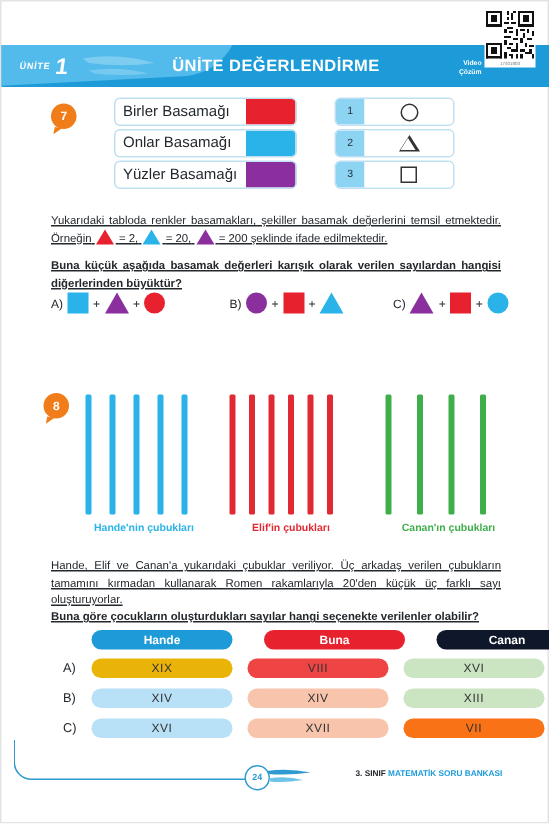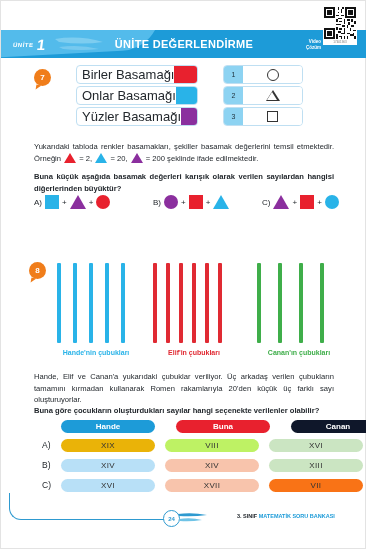--- a/index.html
+++ b/index.html
@@ -88,21 +88,21 @@
   }
 
   
   .q7-left{position:absolute;left:75px;top:64px;width:122px;}
   .tbl-row{
     display:flex;align-items:center;
     border:1px solid #bfdff2;border-radius:4px;
     margin-bottom:2px;height:17px;overflow:hidden;background:#fff;
   }
   .tbl-row .lbl{
-    flex:1;font-size:13px;color:#23282d;padding-left:5px;
+    flex:1;font-size:10px;color:#23282d;padding-left:5px;
     white-space:nowrap;
   }
   .tbl-row .swatch{width:33px;height:100%;}
 
   .q7-right{position:absolute;left:222px;top:64px;width:80px;}
   .tbl-row2{
     display:flex;align-items:stretch;
     border:1px solid #bfdff2;border-radius:4px;
     margin-bottom:2px;height:17px;overflow:hidden;background:#fff;
   }
@@ -118,20 +118,21 @@
   
   .sq-o{width:11px;height:11px;border:1.4px solid #333;box-sizing:border-box;}
   .ci-o{width:12px;height:12px;border:1.4px solid #333;border-radius:50%;box-sizing:border-box;}
   .tr-o{width:0;height:0;border-left:7px solid transparent;border-right:7px solid transparent;border-bottom:11px solid #333;position:relative;}
   .tr-o::after{content:"";position:absolute;left:-5.2px;top:1.9px;width:0;height:0;border-left:5.2px solid transparent;border-right:5.2px solid transparent;border-bottom:8.2px solid #fff;}
 
   
   .ptext{
     position:absolute;font-size:7.6px;color:#23282d;line-height:11.5px;
     text-align:justify;
+    text-decoration:underline;
   }
   .ptext.bold{font-weight:bold;}
   .inl{display:inline-block;vertical-align:-2px;margin:0 1px;}
   .tri-f{width:0;height:0;border-left:6px solid transparent;border-right:6px solid transparent;}
   .opt-row{position:absolute;display:flex;align-items:center;font-size:8px;color:#23282d;gap:3px;}
   .plus{font-size:8px;color:#23282d;}
 
   .sq-f{width:14px;height:14px;}
   .ci-f{width:14px;height:14px;border-radius:50%;}
   .trf{width:0;height:0;border-left:8px solid transparent;border-right:8px solid transparent;border-bottom:14px solid #000;}
@@ -377,21 +378,21 @@
 
   <div class="ans-head" style="left:60px;top:419px;gap:21px;">
     <span class="cell" style="background:#1d9bd8">Hande</span>
     <span class="cell" style="background:#e8212e">Buna</span>
     <span class="cell" style="background:#0f172a">Canan</span>
   </div>
 
   <div class="ans-row" style="left:60px;top:438px;">
     <span class="rl">A)</span>
     <span class="cell" style="background:#eab308">XIX</span>
-    <span class="cell" style="background:#bef264">VIII</span>
+    <span class="cell" style="background:#ef4444">VIII</span>
     <span class="cell" style="background:#cbe5c2">XVI</span>
   </div>
 
   <div class="ans-row" style="left:60px;top:458px;">
     <span class="rl">B)</span>
     <span class="cell" style="background:#b8e0f7">XIV</span>
     <span class="cell" style="background:#f8c4ac">XIV</span>
     <span class="cell" style="background:#cbe5c2">XIII</span>
   </div>
 

